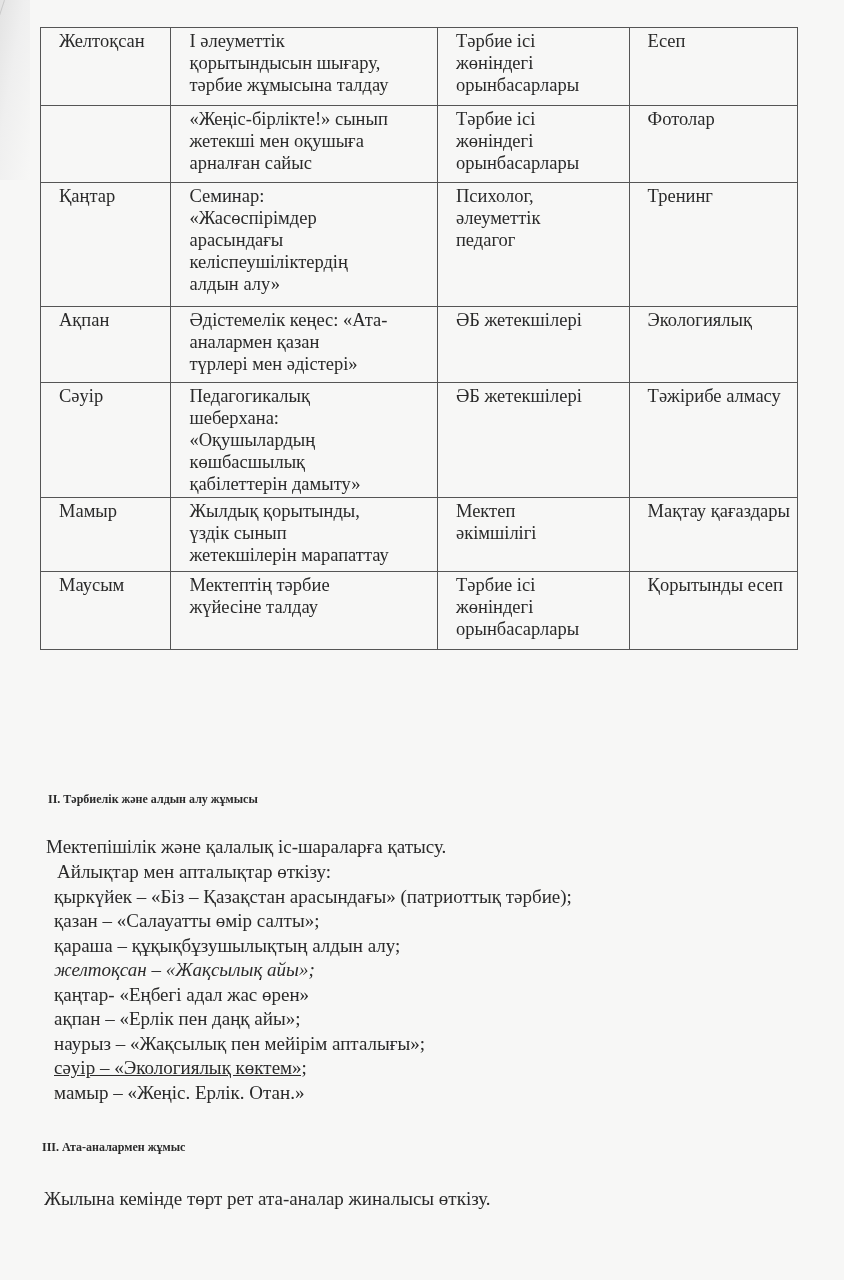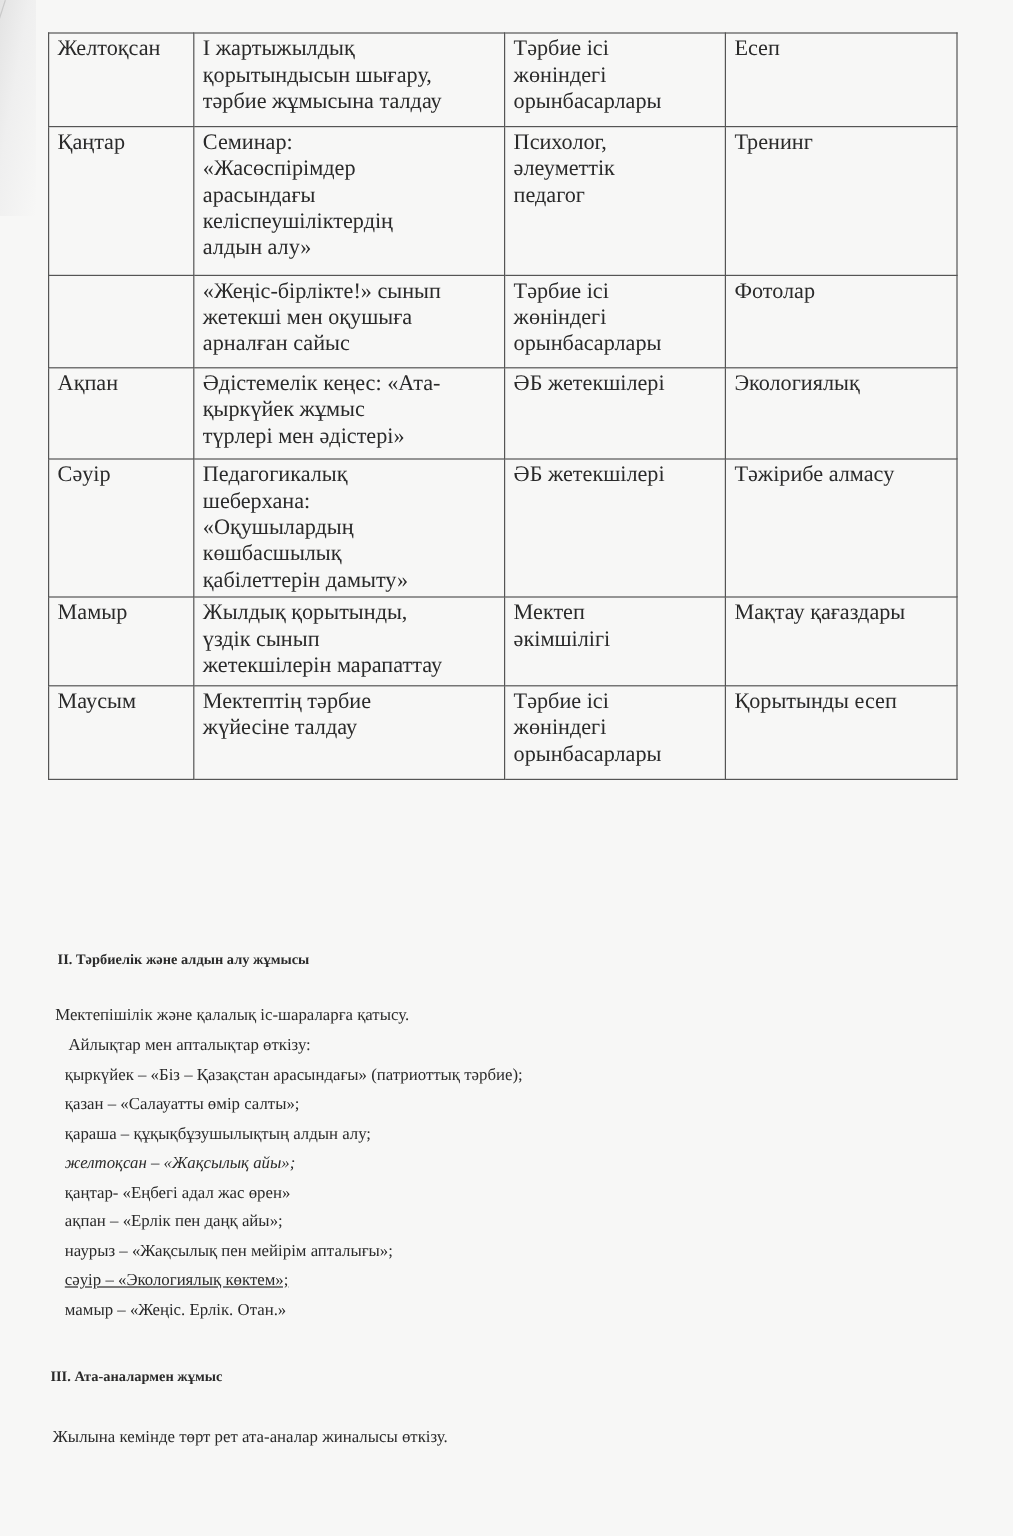--- a/index.html
+++ b/index.html
@@ -34,64 +34,82 @@
       left: 40px;
       top: 27px;
       width: 758px;
       border-collapse: collapse;
       font-size: 18.5px;
       line-height: 22px;
     }
     table.plan td {
       border: 1.3px solid #555;
       vertical-align: top;
-      padding: 2px 7px 2px 7px;
+      padding: 2px 7px 2px 18px;
     }
     td.c-month { width: 106px; }
     td.c-event { width: 244px; }
     td.c-resp  { width: 169px; }
     td.c-out   { width: auto; }
     .cell-line { display: block; white-space: nowrap; }
     .heading {
       font-weight: bold;
       font-size: 12px;
       position: absolute;
       left: 48px;
     }
     .para {
       position: absolute;
-      font-size: 14px;
+      font-size: 19px;
       line-height: 24.5px;
       white-space: nowrap;
     }
   </style>
 </head>
 <body>
 
 <div class="page-shadow"></div>
 <div class="corner-line"></div>
 
 <table class="plan">
   <tbody id="plan-body">
       <tr style="height: 78px;">
         <td class="c-month">
           <span class="cell-line">Желтоқсан</span>
         </td>
         <td class="c-event">
-          <span class="cell-line">І жартыжылдық</span>
+          <span class="cell-line">І әлеуметтік</span>
           <span class="cell-line">қорытындысын шығару,</span>
           <span class="cell-line">тәрбие жұмысына талдау</span>
         </td>
         <td class="c-resp">
           <span class="cell-line">Тәрбие ісі</span>
           <span class="cell-line">жөніндегі</span>
           <span class="cell-line">орынбасарлары</span>
         </td>
         <td class="c-out">
           <span class="cell-line">Есеп</span>
+        </td>
+      </tr>
+      <tr style="height: 77px;">
+        <td class="c-month">
+          <span class="cell-line"></span>
+        </td>
+        <td class="c-event">
+          <span class="cell-line">«Жеңіс-бірлікте!» сынып</span>
+          <span class="cell-line">жетекші мен оқушыға</span>
+          <span class="cell-line">арналған сайыс</span>
+        </td>
+        <td class="c-resp">
+          <span class="cell-line">Тәрбие ісі</span>
+          <span class="cell-line">жөніндегі</span>
+          <span class="cell-line">орынбасарлары</span>
+        </td>
+        <td class="c-out">
+          <span class="cell-line">Фотолар</span>
         </td>
       </tr>
       <tr style="height: 124px;">
         <td class="c-month">
           <span class="cell-line">Қаңтар</span>
         </td>
         <td class="c-event">
           <span class="cell-line">Семинар:</span>
           <span class="cell-line">«Жасөспірімдер</span>
           <span class="cell-line">арасындағы</span>
@@ -100,45 +118,27 @@
         </td>
         <td class="c-resp">
           <span class="cell-line">Психолог,</span>
           <span class="cell-line">әлеуметтік</span>
           <span class="cell-line">педагог</span>
         </td>
         <td class="c-out">
           <span class="cell-line">Тренинг</span>
         </td>
       </tr>
-      <tr style="height: 77px;">
-        <td class="c-month">
-          <span class="cell-line"></span>
-        </td>
-        <td class="c-event">
-          <span class="cell-line">«Жеңіс-бірлікте!» сынып</span>
-          <span class="cell-line">жетекші мен оқушыға</span>
-          <span class="cell-line">арналған сайыс</span>
-        </td>
-        <td class="c-resp">
-          <span class="cell-line">Тәрбие ісі</span>
-          <span class="cell-line">жөніндегі</span>
-          <span class="cell-line">орынбасарлары</span>
-        </td>
-        <td class="c-out">
-          <span class="cell-line">Фотолар</span>
-        </td>
-      </tr>
       <tr style="height: 76px;">
         <td class="c-month">
           <span class="cell-line">Ақпан</span>
         </td>
         <td class="c-event">
           <span class="cell-line">Әдістемелік кеңес: «Ата-</span>
-          <span class="cell-line">қыркүйек жұмыс</span>
+          <span class="cell-line">аналармен қазан</span>
           <span class="cell-line">түрлері мен әдістері»</span>
         </td>
         <td class="c-resp">
           <span class="cell-line">ӘБ жетекшілері</span>
         </td>
         <td class="c-out">
           <span class="cell-line">Экологиялық</span>
         </td>
       </tr>
       <tr style="height: 109px;">

